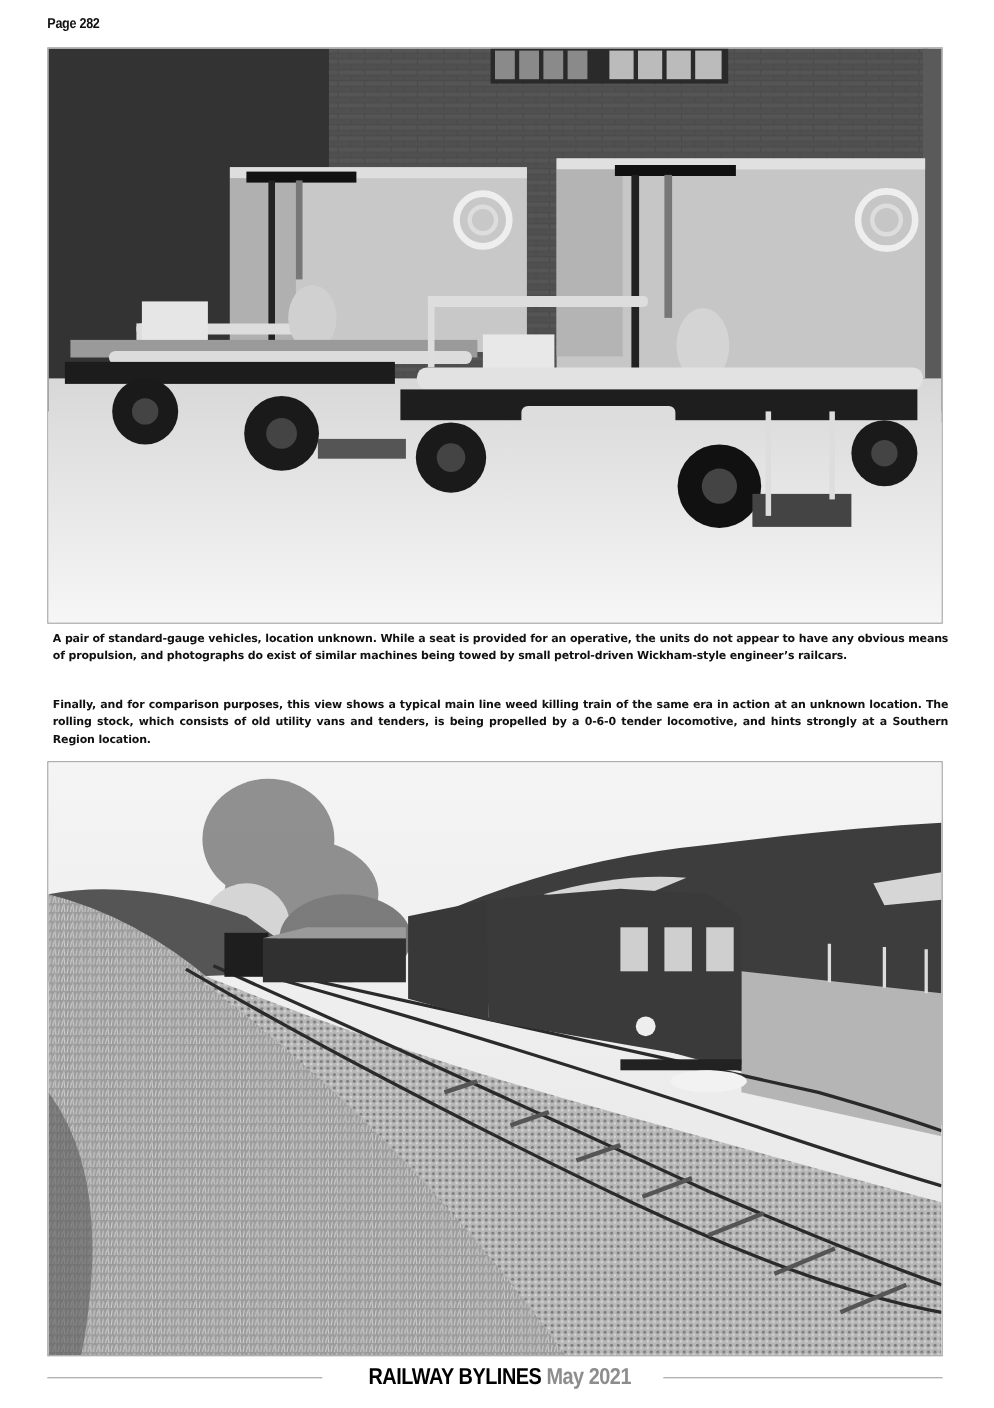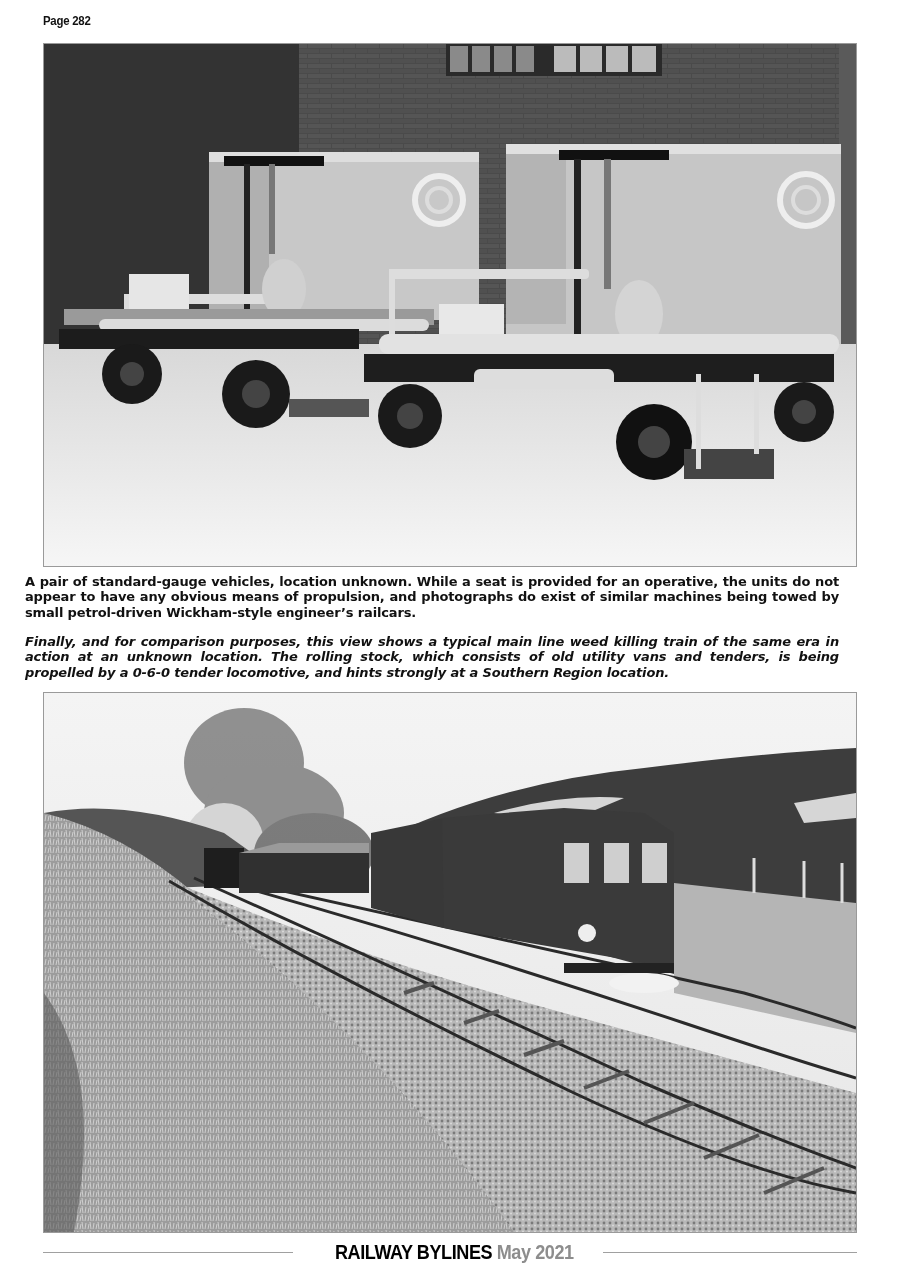--- a/index.html
+++ b/index.html
@@ -2,23 +2,23 @@
 <html><head>
 <meta charset="utf-8">
 <style>
   html, body { margin: 0; padding: 0; background: #ffffff; }
   body { width: 904px; height: 1280px; position: relative; overflow: hidden; font-family: "Liberation Sans", sans-serif; color: #111; }
   .page-num { position: absolute; left: 43px; top: 13px; font-family: "Liberation Sans", sans-serif; font-weight: bold; font-size: 13px; letter-spacing: -0.3px; transform: scaleX(0.88); transform-origin: left top; color: #111; }
   .photo { position: absolute; left: 43px; width: 812px; border: 1px solid #9a9a9a; overflow: hidden; }
   .photo svg { display: block; width: 100%; height: 100%; }
   #photo1 { top: 43px; height: 522px; }
   #photo2 { top: 692px; height: 539px; }
-  .caption { position: absolute; left: 25px; width: 814px; font-family: "DejaVu Sans", sans-serif; font-weight: bold; font-size: 13px; line-height: 15.3px; text-align: justify; color: #111; margin: 0; letter-spacing: -0.15px; }
+  .caption { position: absolute; left: 48px; width: 814px; font-family: "DejaVu Sans", sans-serif; font-weight: bold; font-size: 10px; line-height: 15.3px; text-align: justify; color: #111; margin: 0; letter-spacing: -0.15px; }
   #cap1 { top: 574px; }
-  #cap2 { top: 634px; font-style: italic; }
+  #cap2 { top: 634px; }
   .footer-rule { position: absolute; top: 1252px; height: 1px; background: #a0a0a0; }
   #rule-left { left: 43px; width: 250px; }
   #rule-right { left: 603px; width: 254px; }
   .footer-title { position: absolute; left: 335px; top: 1240px; font-family: "Liberation Sans", sans-serif; font-weight: bold; font-size: 21px; white-space: nowrap; transform: scaleX(0.86); transform-origin: left top; letter-spacing: -0.5px; }
   .footer-title .mag { color: #000; }
   .footer-title .date { color: #8d8d8d; }
 </style>
 </head>
 <body>
 

